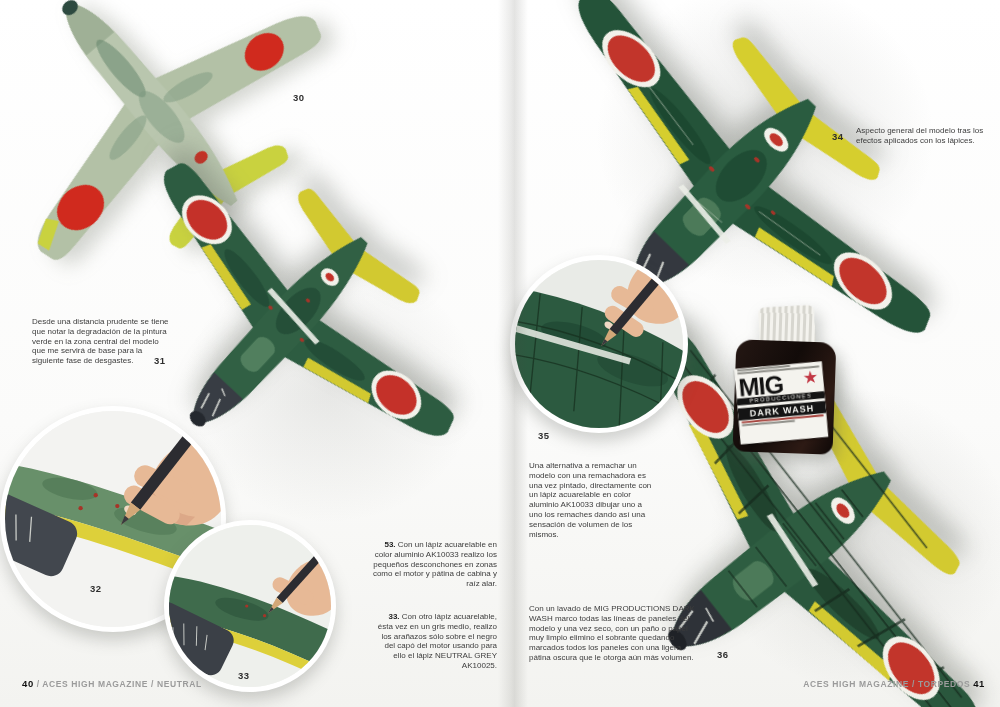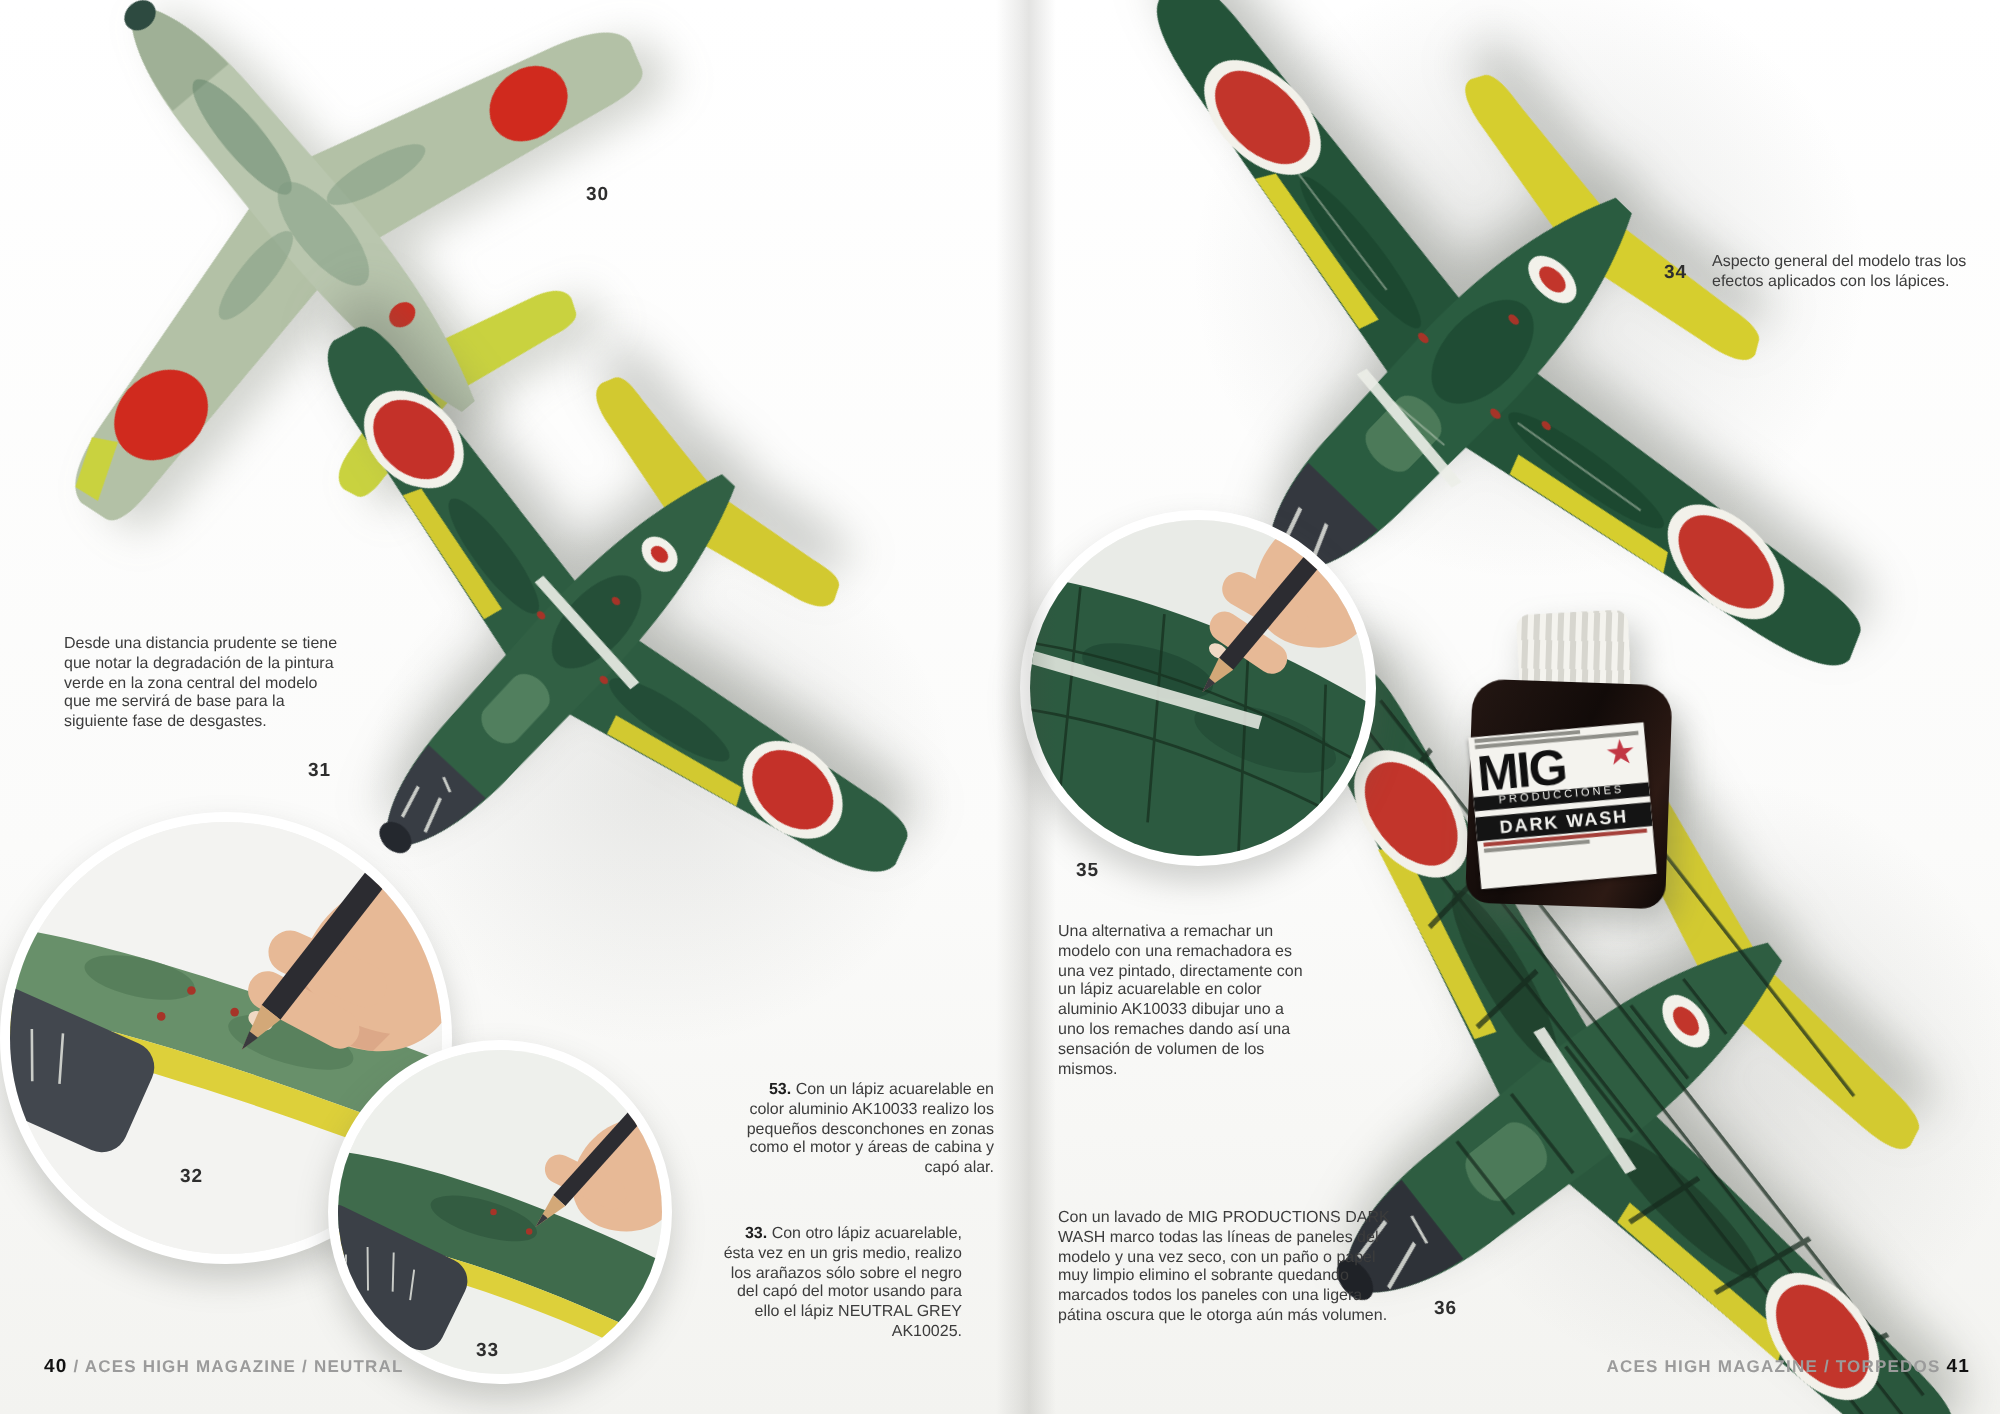--- a/index.html
+++ b/index.html
@@ -127,21 +127,21 @@
       <rect class="mask" x="126" y="156" width="48" height="5" transform="rotate(7 150 158)"></rect>
       <circle class="chipdot" cx="135" cy="148" r="1.6"></circle>
         <circle class="chipdot" cx="165" cy="150" r="1.6"></circle>
         <circle class="chipdot" cx="150" cy="178" r="1.6"></circle>
       <circle class="hino" cx="64" cy="170" r="17"></circle>
       <circle class="hino" cx="236" cy="169" r="17"></circle>
       <circle class="hino" cx="150" cy="207" r="5"></circle>
     </svg>
 
     <p class="cap" style="left:32px;top:317px;width:142px;">Desde una distancia prudente se tiene que notar la degradación de la pintura verde en la zona central del modelo que me servirá de base para la siguiente fase de desgastes.</p>
-    <span class="stepnum" style="left:154px;top:380px;text-align:center;">31</span>
+    <span class="stepnum" style="left:154px;top:355px;text-align:center;">31</span>
 
     <div class="circ" style="left:0px;top:406px;width:216px;height:216px;">
       <svg viewBox="0 0 200 200">
         <rect width="200" height="200" fill="#f3f3f1"></rect>
         <path d="M-20,46 C40,52 120,80 220,118 L220,156 C120,118 40,90 -20,84 Z" fill="#68906a"></path>
         <ellipse cx="60" cy="72" rx="26" ry="9" fill="#4d7452" opacity=".6" transform="rotate(12 60 72)"></ellipse>
         <ellipse cx="130" cy="102" rx="30" ry="10" fill="#4d7452" opacity=".55" transform="rotate(16 130 102)"></ellipse>
         <circle cx="84" cy="78" r="2" class="chipdot"></circle>
           <circle cx="104" cy="88" r="2" class="chipdot"></circle>
           <circle cx="70" cy="90" r="2" class="chipdot"></circle>
@@ -184,22 +184,22 @@
           <g transform="rotate(42 128 104)">
             <rect class="pencil-body" x="122" y="-40" width="10" height="130"></rect>
             <polygon class="pencil-wood" points="122,90 132,90 127,112"></polygon>
             <polygon class="pencil-lead" points="125,103 129,103 127,112"></polygon>
           </g>
         </g>
       </svg>
     </div>
     <span class="stepnum" style="left:238px;top:670px;">33</span>
 
-    <p class="cap right" style="left:372px;top:540px;width:125px;"><b class="marker">53.</b> <span>Con un lápiz acuarelable en color aluminio AK10033 realizo los pequeños desconchones en zonas como el motor y áreas de cabina y capó alar.</span></p>
-    <p class="cap right" style="left:356px;top:612px;width:125px;"><b class="marker">33.</b> <span>Con otro lápiz acuarelable, ésta vez en un gris medio, realizo los arañazos sólo sobre el negro del capó del motor usando para ello el lápiz NEUTRAL GREY AK10025.</span></p>
+    <p class="cap right" style="left:372px;top:540px;width:125px;"><b class="marker">53.</b> <span>Con un lápiz acuarelable en color aluminio AK10033 realizo los pequeños desconchones en zonas como el motor y pátina de cabina y raíz alar.</span></p>
+    <p class="cap right" style="left:372px;top:612px;width:125px;"><b class="marker">33.</b> <span>Con otro lápiz acuarelable, ésta vez en un gris medio, realizo los arañazos sólo sobre el negro del capó del motor usando para ello el lápiz NEUTRAL GREY AK10025.</span></p>
 
     <div class="footer footer-left">
       <span class="pnum">40</span>
       <span>/ ACES HIGH MAGAZINE / NEUTRAL</span>
     </div>
   </section>
 
   <section class="page page-right">
     <div class="wash wash-a"></div>
     <div class="wash wash-c"></div>

